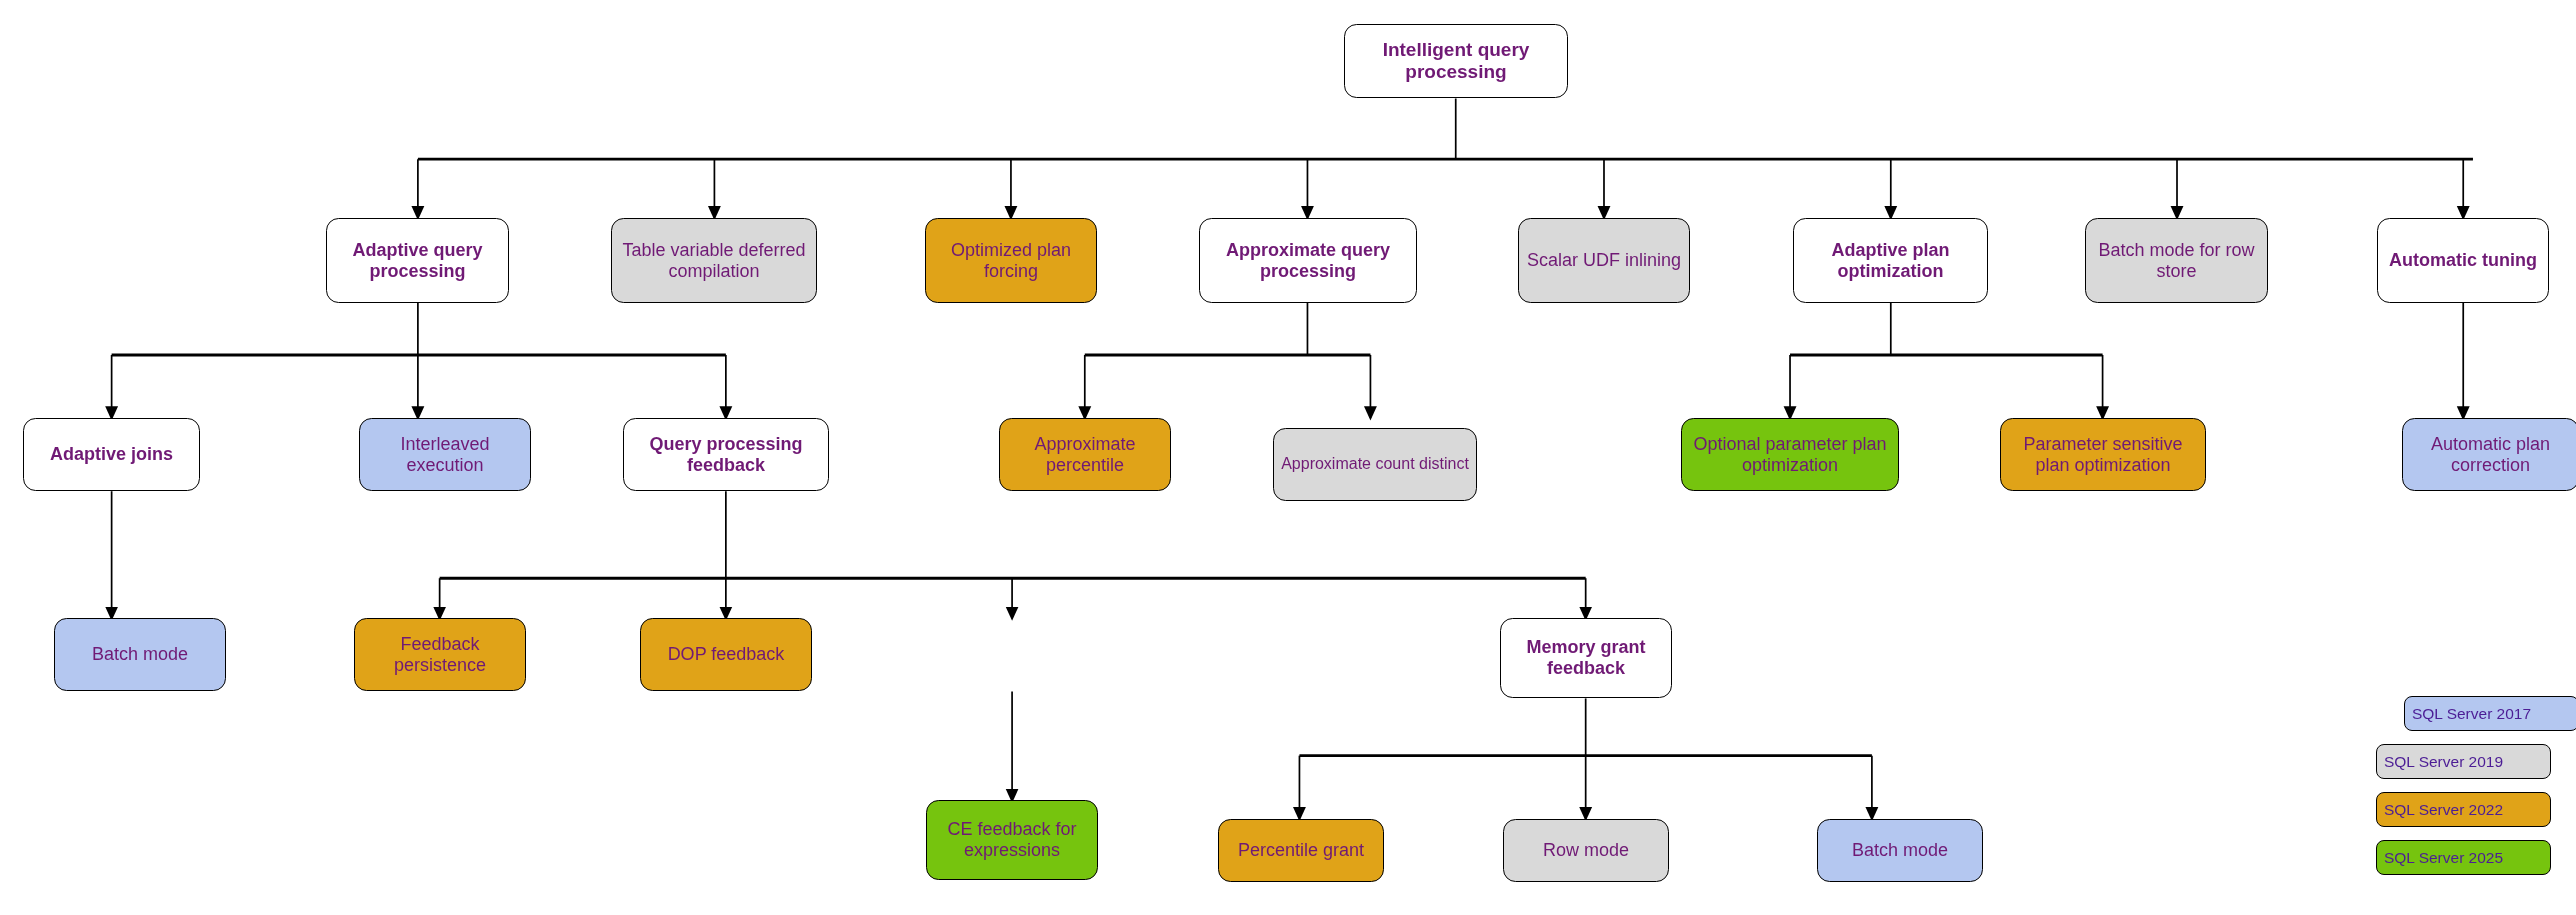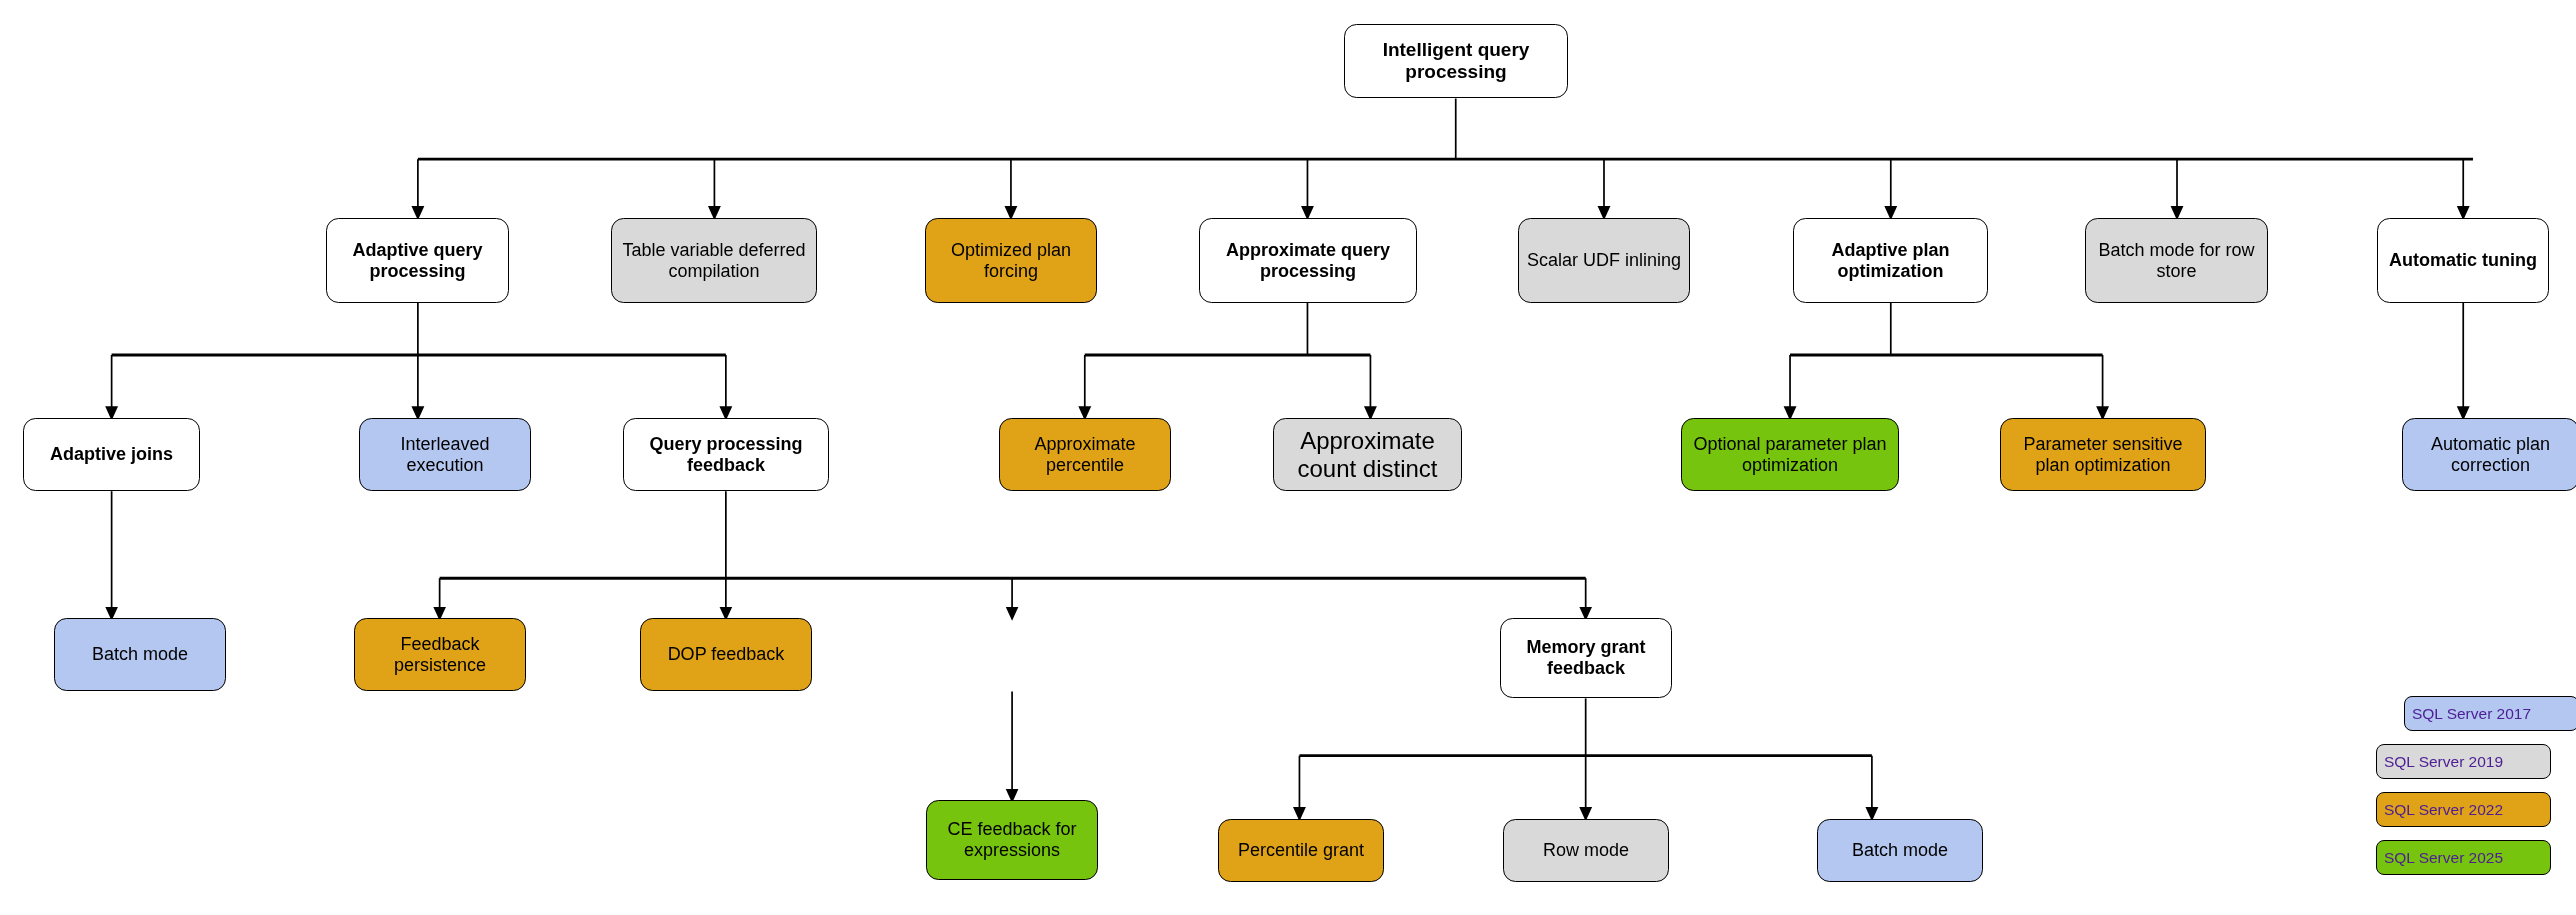--- a/index.html
+++ b/index.html
@@ -23,21 +23,21 @@
   }
   .node{
     position:absolute;
     box-sizing:border-box;
     border:1.7px solid #000000;
     border-radius:12.6px;
     display:flex;
     align-items:center;
     justify-content:center;
     text-align:center;
-    color:#000000;
+    color:#701a75;
     line-height:1.16;
     padding:2.3px 4.6px;
     z-index:5;
   }
   .node .lbl{
     display:block;
     width:100%;
   }
   .fill-white { background:#ffffff; }
   .fill-gray  { background:#d9d9d9; }
@@ -185,21 +185,21 @@
   </div>
 
   <div class="node fill-white bold" style="left:623px; top:418px; width:206px; height:73px; font-size:18px;">
     <span class="lbl">Query processing feedback</span>
   </div>
 
   <div class="node fill-amber" style="left:999px; top:418px; width:172px; height:73px; font-size:18px;">
     <span class="lbl">Approximate percentile</span>
   </div>
 
-  <div class="node fill-gray" style="left:1273px; top:418px; width:189px; height:73px; font-size:24px;">
+  <div class="node fill-gray" style="left:1273px; top:428px; width:204px; height:73px; font-size:16px;">
     <span class="lbl">Approximate count distinct</span>
   </div>
 
   <div class="node fill-green" style="left:1681px; top:418px; width:218px; height:73px; font-size:18px;">
     <span class="lbl">Optional parameter plan optimization</span>
   </div>
 
   <div class="node fill-amber" style="left:2000px; top:418px; width:206px; height:73px; font-size:18px;">
     <span class="lbl">Parameter sensitive plan optimization</span>
   </div>

